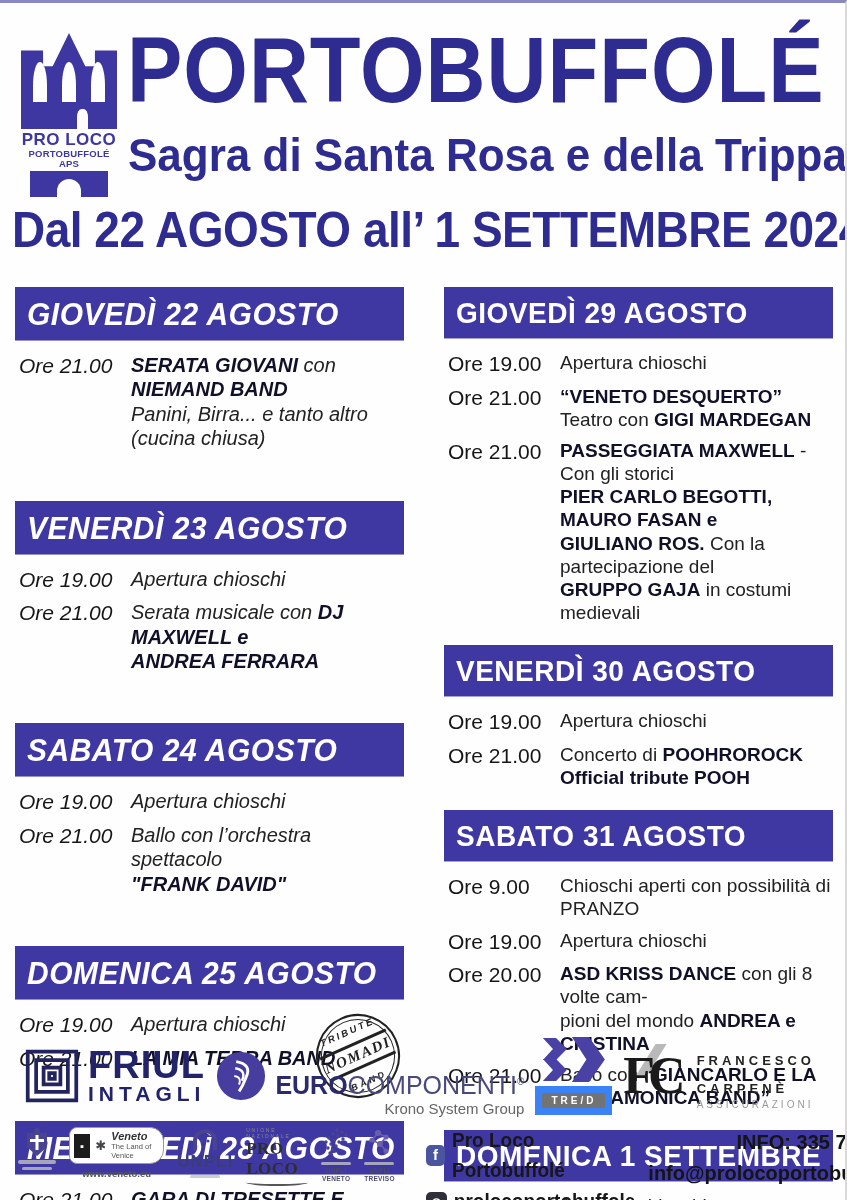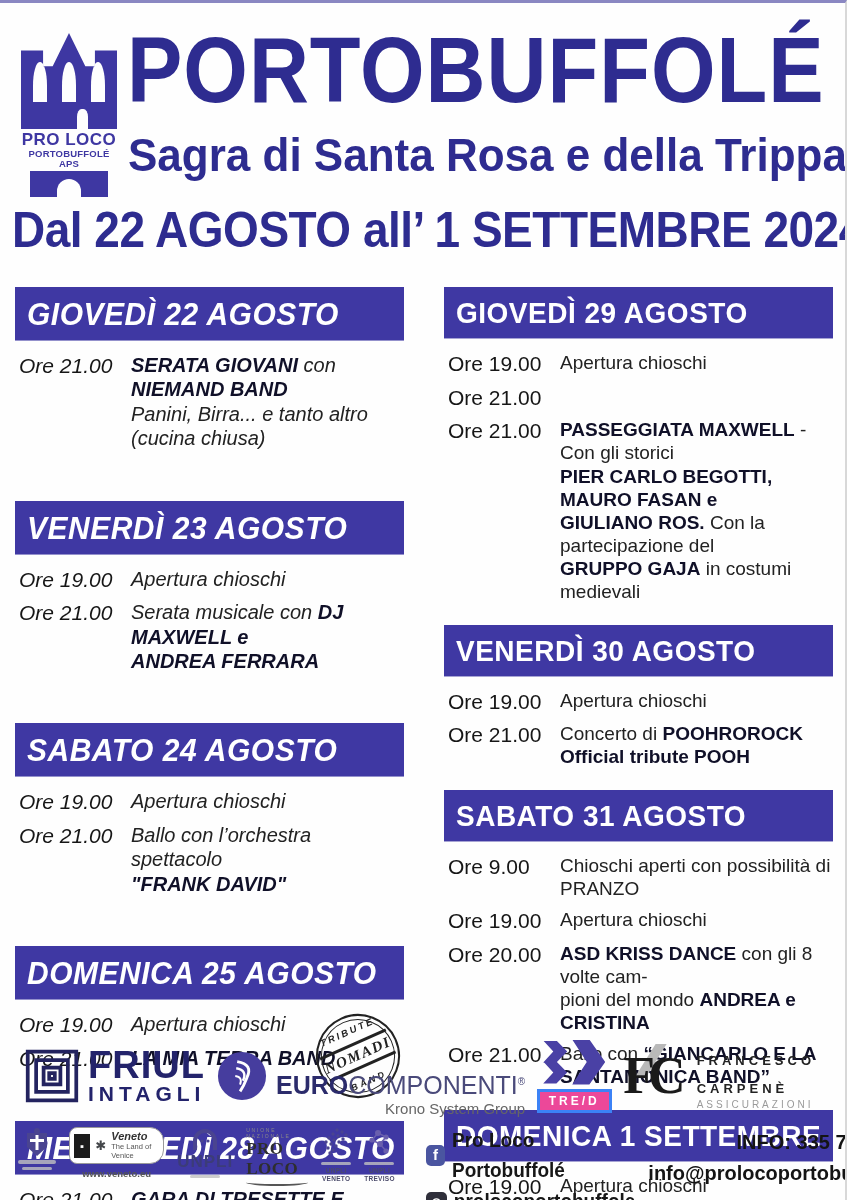--- a/index.html
+++ b/index.html
@@ -65,22 +65,22 @@
   .euro .e1 .eb{font-weight:800;color:#2b2b6b;}
   .euro .e1 .er{font-weight:400;color:#4a4a7a;}
   .euro .e1 sup{font-size:10px;color:#4a4a7a;}
   .euro .e2{font-size:15px;color:#666;text-align:right;line-height:1.2;}
   .tred{display:flex;flex-direction:column;align-items:center;}
   .tred .glyphs{display:flex;align-items:center;gap:5px;}
   .tred .stackc{display:flex;flex-direction:column;}
   .chev-s{width:24px;height:22px;background:#4a41a5;clip-path:polygon(0 0,55% 0,100% 50%,55% 100%,0 100%,42% 50%);}
   .chev-s+.chev-s{margin-top:-1px;}
   .chev-b{width:33px;height:45px;background:#4a41a5;clip-path:polygon(0 0,52% 0,100% 50%,52% 100%,0 100%,44% 50%);}
-  .tred .bar{margin-top:4px;background:#ec4899;color:#fff;font-size:12px;font-weight:700;
-    letter-spacing:3px;padding:2px 9px;border:3px solid #3b82f6;}
+  .tred .bar{margin-top:4px;background:#737373;color:#fff;font-size:10px;font-weight:700;
+    letter-spacing:3px;padding:2px 9px;border:7px solid #3b82f6;}
   .carpene{display:flex;align-items:center;gap:10px;}
   .monogram{position:relative;font-family:"Liberation Serif",serif;font-size:52px;font-weight:700;
     color:#1a1a1a;letter-spacing:-7px;line-height:1;padding-right:8px;}
   .monogram .quill{position:absolute;left:22px;top:-6px;width:11px;height:34px;background:#b9b9b9;
     transform:skewX(-32deg);z-index:0;}
   .monogram .fc{position:relative;z-index:1;}
   .carpene .ctxt{line-height:1.25;}
   .carpene .c1,.carpene .c2{font-size:13px;font-weight:700;letter-spacing:4px;color:#222;margin-top:12px;}
   .carpene .c3{font-size:10px;letter-spacing:3px;color:#9a9a9a;margin-top:1px;}
   
@@ -208,20 +208,22 @@
     <div class="col col-right">
         <section class="day">
           <div class="day-header">GIOVEDÌ 29 AGOSTO</div>
           <div class="events">
             <div class="event">
               <div class="time">Ore 19.00</div>
               <div class="desc"><span class="r">Apertura chioschi</span></div>
             </div>
             <div class="event">
               <div class="time">Ore 21.00</div>
+              <div class="desc"><span class="b">“VENETO DESQUERTO”</span><span class="r">
+Teatro con </span><span class="b">GIGI MARDEGAN</span></div>
             </div>
             <div class="event">
               <div class="time">Ore 21.00</div>
               <div class="desc"><span class="b">PASSEGGIATA MAXWELL</span><span class="r"> - Con gli storici
 </span><span class="b">PIER CARLO BEGOTTI, MAURO FASAN e
 GIULIANO ROS.</span><span class="r"> Con la partecipazione del
 </span><span class="b">GRUPPO GAJA</span><span class="r"> in costumi medievali</span></div>
             </div>
           </div>
         </section>

